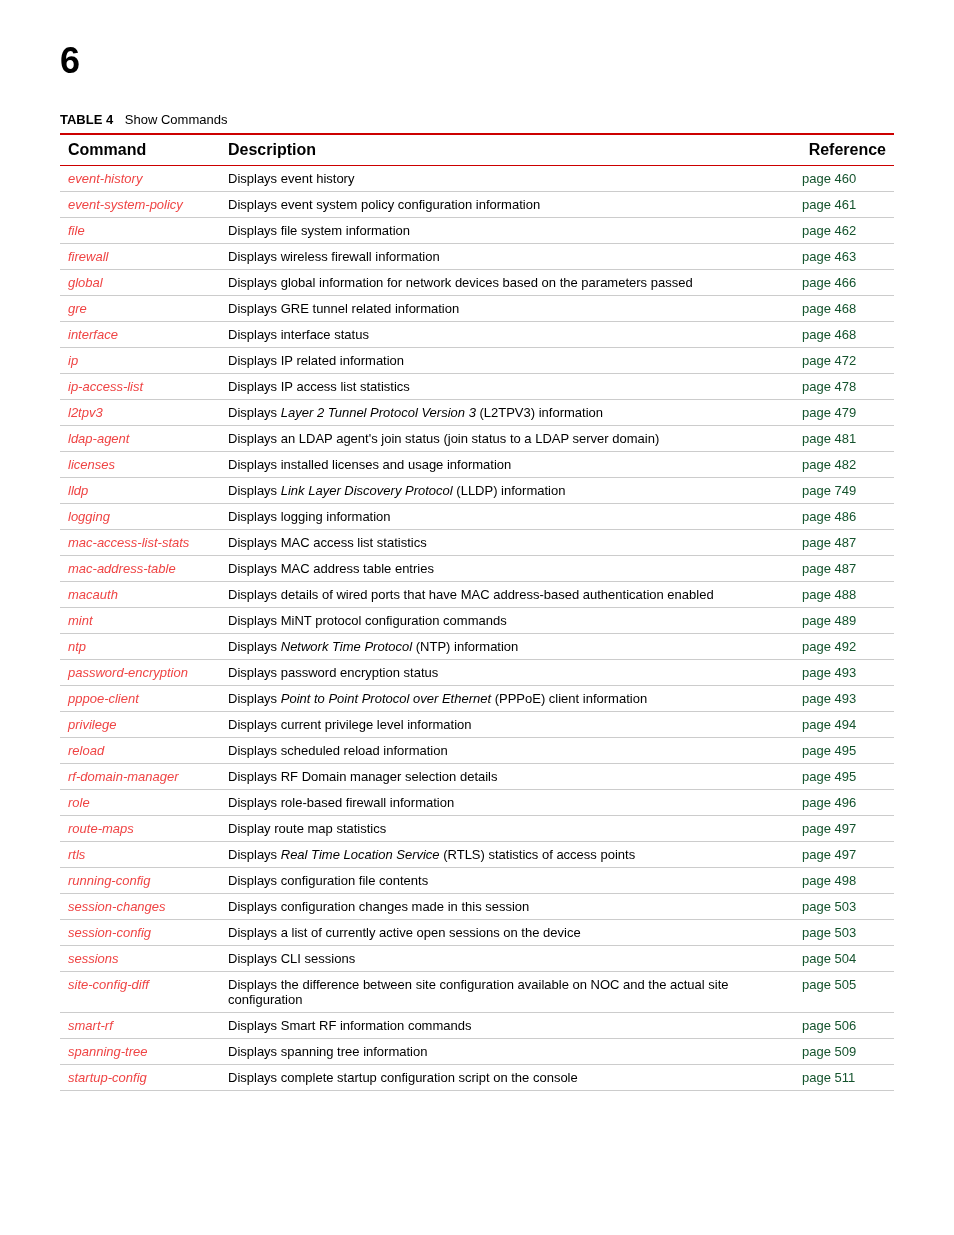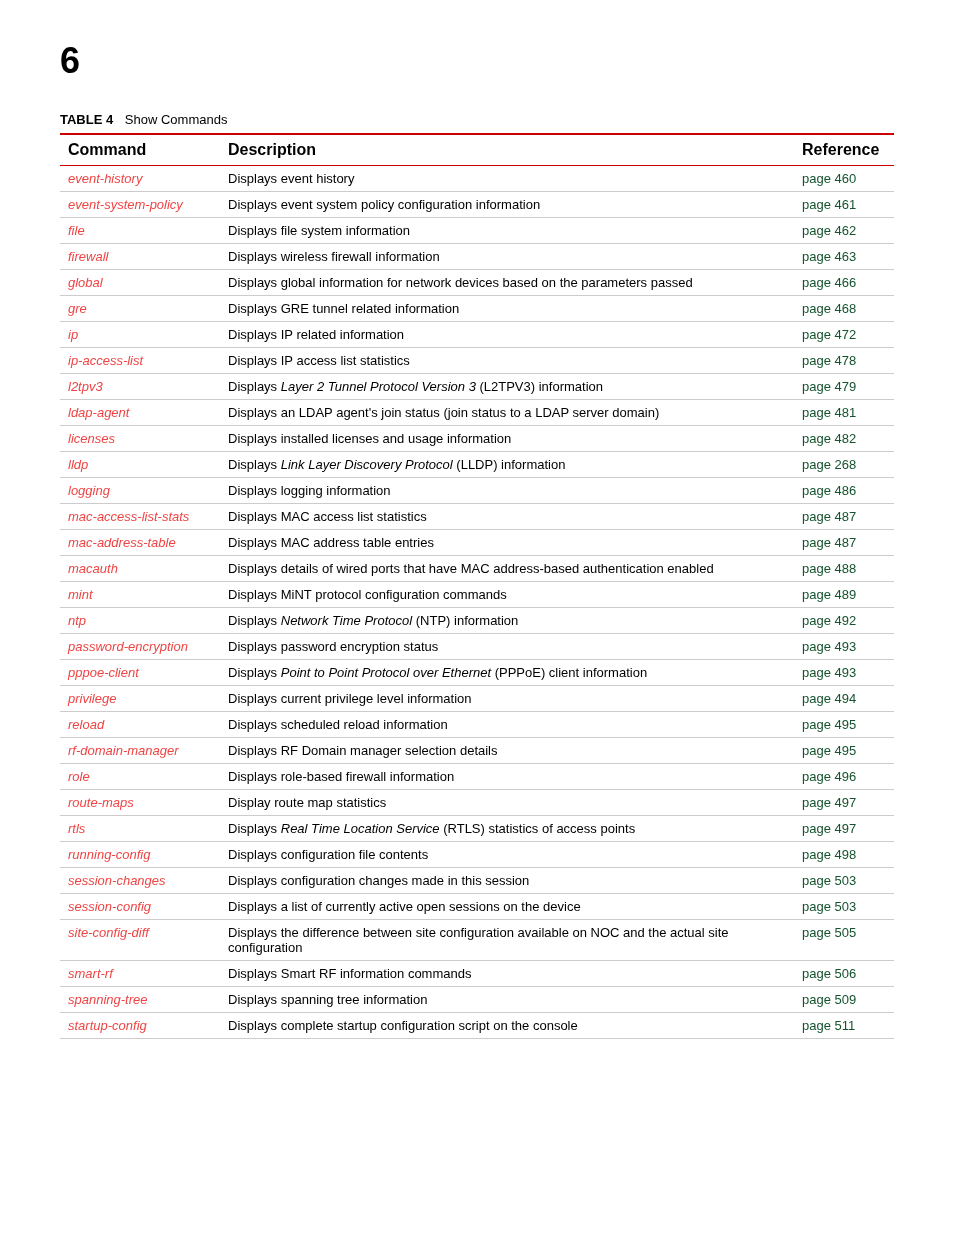--- a/index.html
+++ b/index.html
@@ -36,21 +36,21 @@
       border-bottom: 1px solid #c00;
     }
     thead tr th {
       font-weight: bold;
       font-size: 16px;
       padding: 6px 8px;
       text-align: left;
       border-bottom: 1px solid #c00;
     }
     thead tr th:first-child { width: 160px; }
-    thead tr th:last-child { width: 100px; text-align: left; }
+    thead tr th:last-child { width: 100px; text-align: right; }
     tbody tr td {
       padding: 5px 8px;
       vertical-align: top;
       border-bottom: 1px solid #ccc;
       font-size: 13px;
     }
     tbody tr td:first-child {
       color: #ef4444;
       font-style: italic;
       width: 160px;
@@ -105,20 +105,25 @@
         <td>global</td>
         <td>Displays global information for network devices based on the parameters passed</td>
         <td>page 466</td>
       </tr>
       <tr>
         <td>gre</td>
         <td>Displays GRE tunnel related information</td>
         <td>page 468</td>
       </tr>
       <tr>
+        <td>interface</td>
+        <td>Displays interface status</td>
+        <td>page 468</td>
+      </tr>
+      <tr>
         <td>ip</td>
         <td>Displays IP related information</td>
         <td>page 472</td>
       </tr>
       <tr>
         <td>ip-access-list</td>
         <td>Displays IP access list statistics</td>
         <td>page 478</td>
       </tr>
       <tr>
@@ -132,21 +137,21 @@
         <td>page 481</td>
       </tr>
       <tr>
         <td>licenses</td>
         <td>Displays installed licenses and usage information</td>
         <td>page 482</td>
       </tr>
       <tr>
         <td>lldp</td>
         <td>Displays <i>Link Layer Discovery Protocol</i> (LLDP) information</td>
-        <td>page 268</td>
+        <td>page 749</td>
       </tr>
       <tr>
         <td>logging</td>
         <td>Displays logging information</td>
         <td>page 486</td>
       </tr>
       <tr>
         <td>mac-access-list-stats</td>
         <td>Displays MAC access list statistics</td>
         <td>page 487</td>
@@ -220,20 +225,25 @@
         <td>session-changes</td>
         <td>Displays configuration changes made in this session</td>
         <td>page 503</td>
       </tr>
       <tr>
         <td>session-config</td>
         <td>Displays a list of currently active open sessions on the device</td>
         <td>page 503</td>
       </tr>
       <tr>
+        <td>sessions</td>
+        <td>Displays CLI sessions</td>
+        <td>page 504</td>
+      </tr>
+      <tr>
         <td>site-config-diff</td>
         <td>Displays the difference between site configuration available on NOC and the actual site configuration</td>
         <td>page 505</td>
       </tr>
       <tr>
         <td>smart-rf</td>
         <td>Displays Smart RF information commands</td>
         <td>page 506</td>
       </tr>
       <tr>

